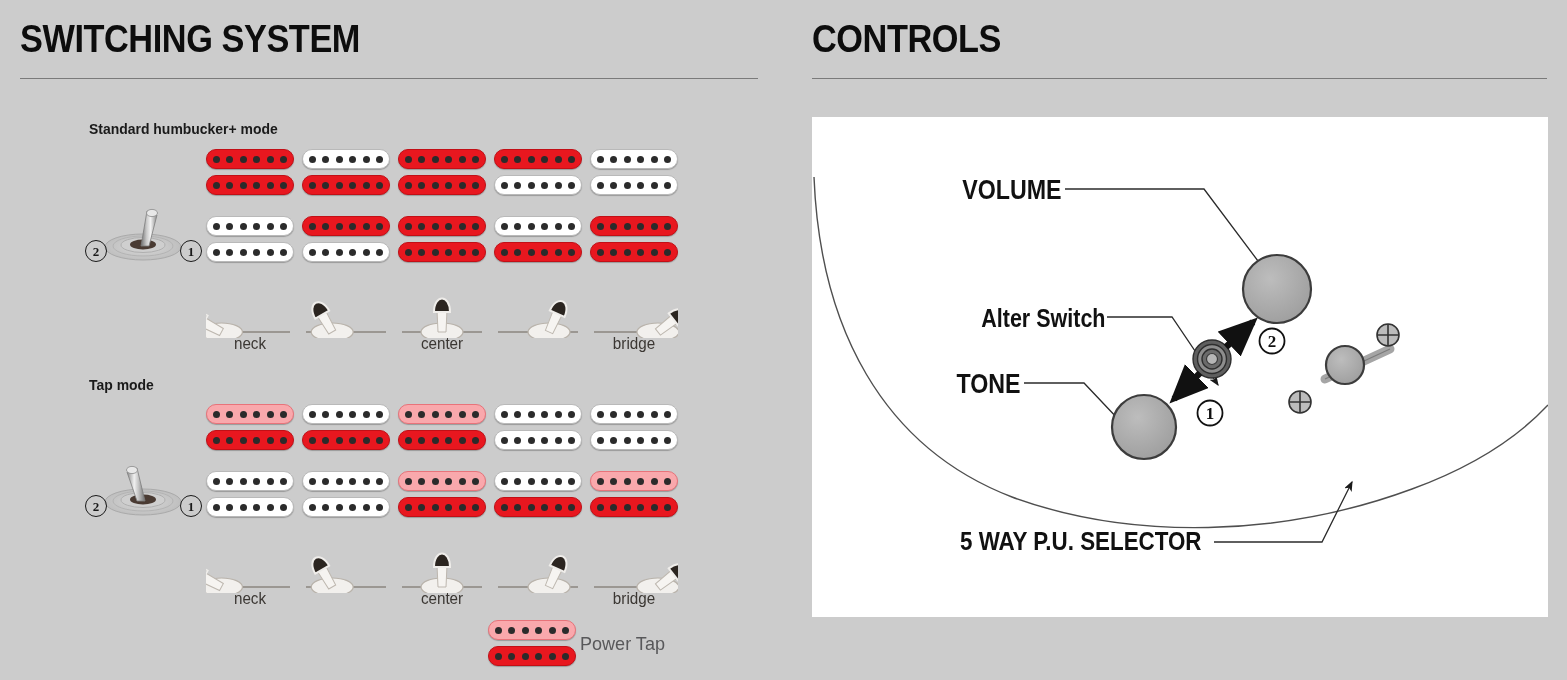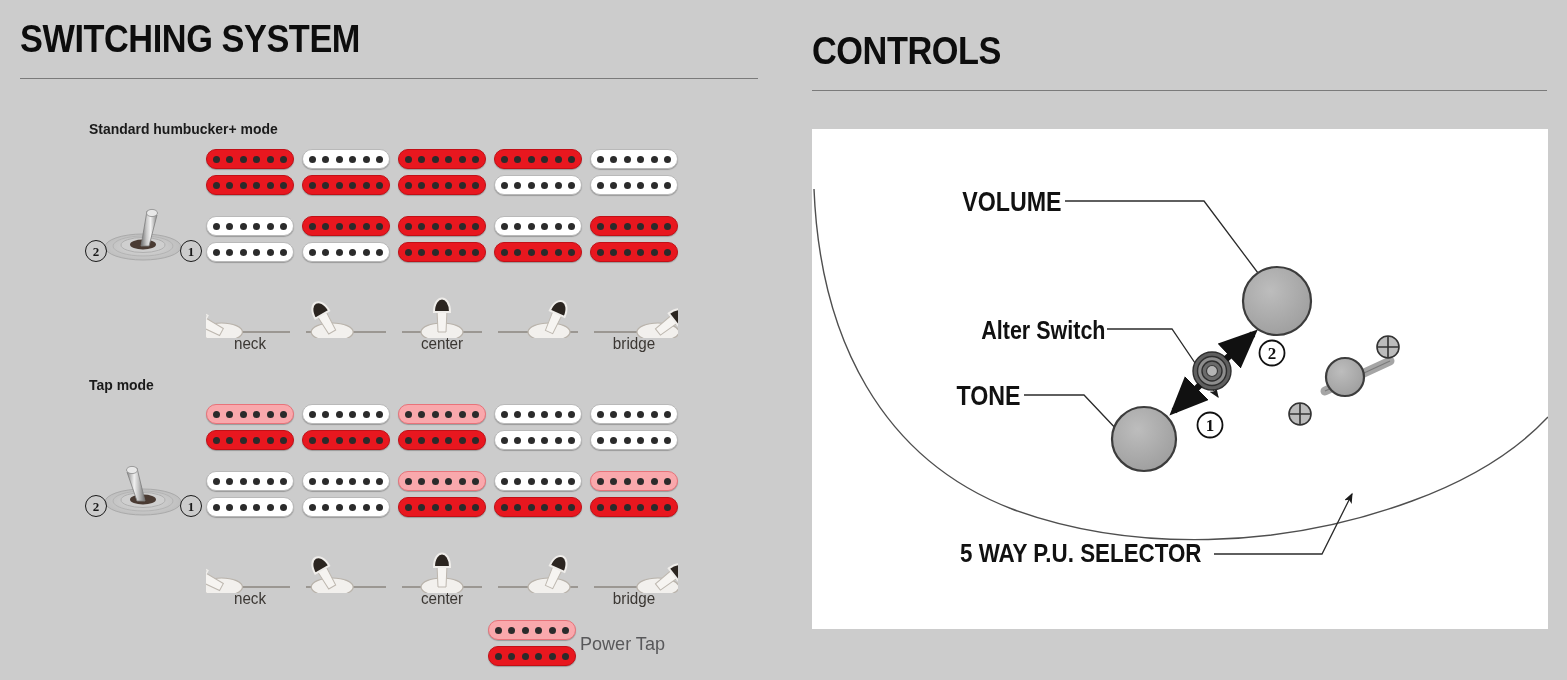--- a/index.html
+++ b/index.html
@@ -8,21 +8,21 @@
     width:1567px;height:680px;
     background:#cccccc;
     font-family:"Liberation Sans", sans-serif;
     overflow:hidden;
     position:relative;
   }
 
   
   .page{position:absolute;inset:0;display:flex;border-radius:29px;}
   .col-left{position:absolute;left:0;top:0;width:790px;height:680px;}
-  .col-right{position:absolute;left:790px;top:12px;width:777px;height:584px;}
+  .col-right{position:absolute;left:790px;top:0;width:777px;height:584px;}
 
   .section-title{
     position:absolute;
     font-family:"Liberation Sans Narrow","Liberation Sans",sans-serif;
     font-weight:bold;
     font-size:39px;
     letter-spacing:-0.5px;
     color:#0d0d0d;
     transform:scaleX(.88);
     transform-origin:left center;

